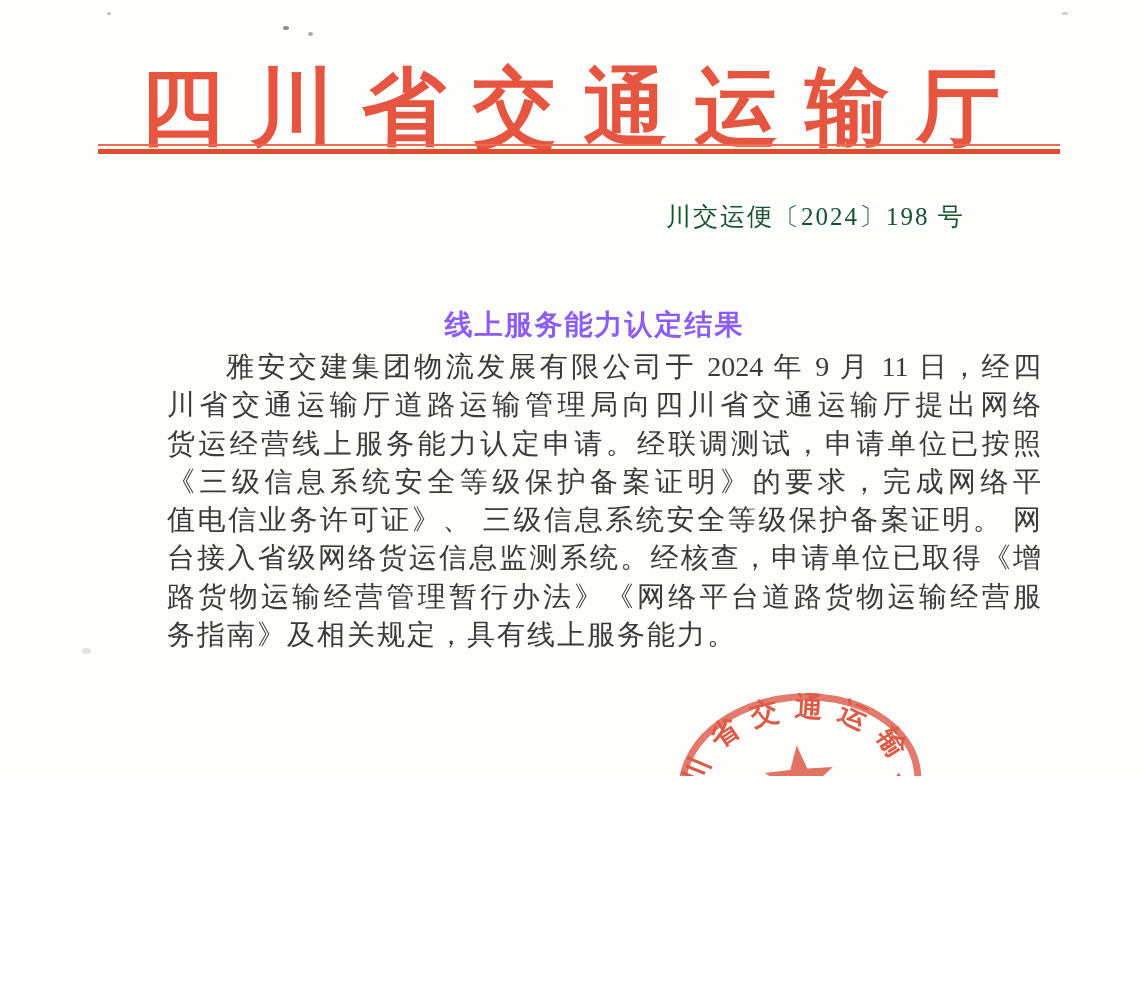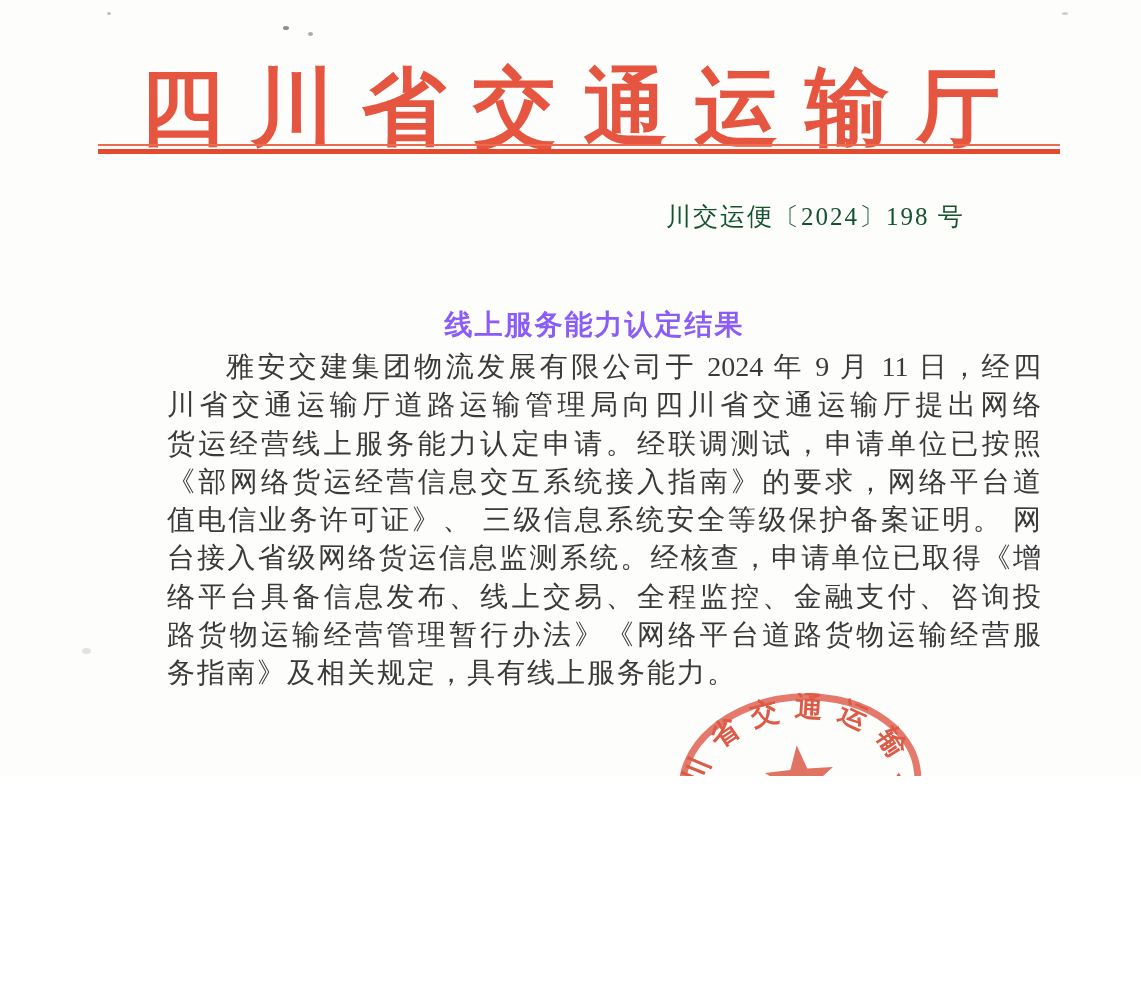--- a/index.html
+++ b/index.html
@@ -110,24 +110,23 @@
   </div>
 
   <div class="doc-number">川交运便〔2024〕198 号</div>
 
   <h2 class="doc-title">线上服务能力认定结果</h2>
 
   <div class="doc-body">
       <p class="body-line first">雅安交建集团物流发展有限公司于 2024 年 9 月 11 日，经四</p>
       <p class="body-line">川省交通运输厅道路运输管理局向四川省交通运输厅提出网络</p>
       <p class="body-line">货运经营线上服务能力认定申请。经联调测试，申请单位已按照</p>
-      <p class="body-line">《部网络货运经营信息交互系统接入指南》的要求，网络平台道</p>
+      <p class="body-line">《三级信息系统安全等级保护备案证明》的要求，完成网络平</p>
       <p class="body-line">值电信业务许可证》、 三级信息系统安全等级保护备案证明。 网</p>
       <p class="body-line">台接入省级网络货运信息监测系统。经核查，申请单位已取得《增</p>
-      <p class="body-line">络平台具备信息发布、线上交易、全程监控、金融支付、咨询投</p>
       <p class="body-line">路货物运输经营管理暂行办法》《网络平台道路货物运输经营服</p>
       <p class="body-line last">务指南》及相关规定，具有线上服务能力。</p>
     </div>
 
   <svg class="seal" viewBox="0 0 300 190" xmlns="http://www.w3.org/2000/svg">
     <g transform="rotate(-5 140 90)">
       <ellipse cx="140" cy="90" rx="118" ry="86" fill="none" stroke="var(--seal_red)" stroke-width="7" opacity="0.8"></ellipse>
       <path id="seal-arc-top" d="M 56.9 123 A 96 66 0 1 1 223.1 123" fill="none"></path>
       <path id="seal-arc-bottom" d="M 72.6 127.3 A 88 58 0 0 0 207.4 127.3" fill="none"></path>
       <text class="arc-text" text-anchor="middle">

